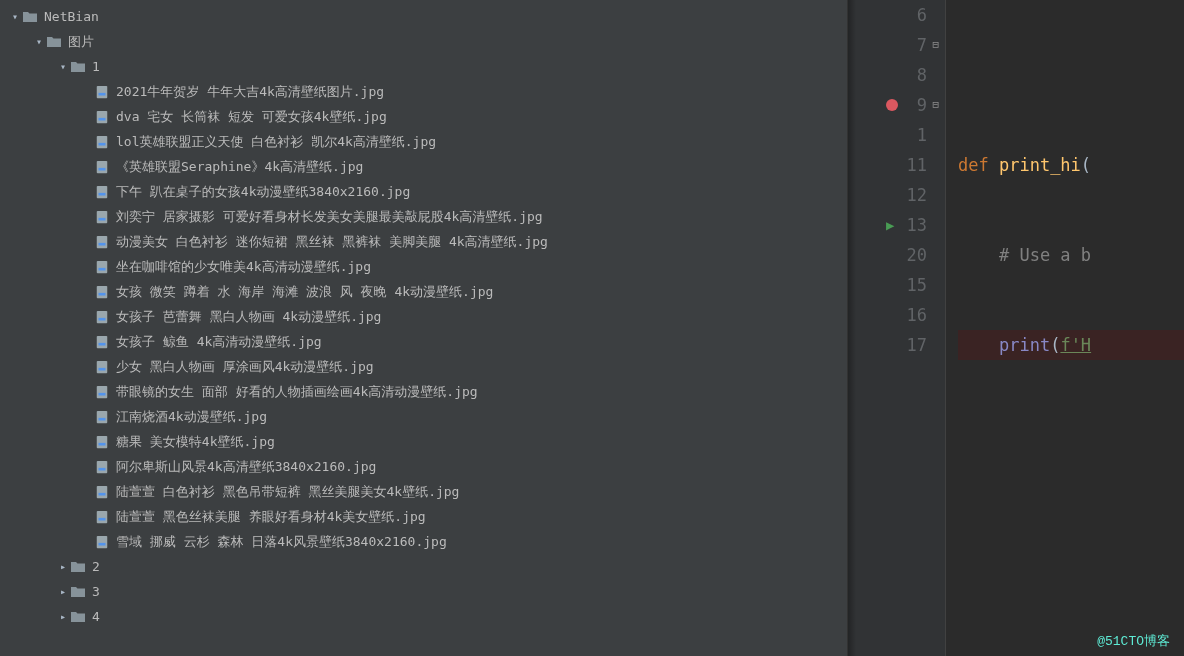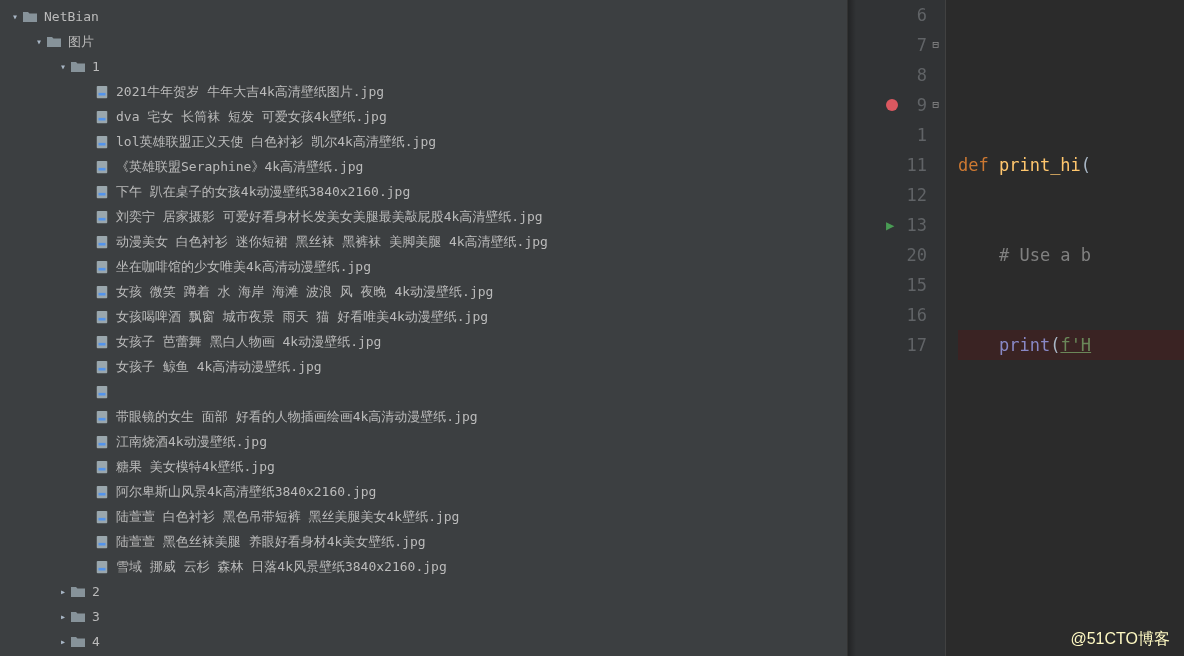--- a/index.html
+++ b/index.html
@@ -106,23 +106,23 @@
 
 .editor-scroll-shadow {
   position:absolute; top:0; left:848px; width:8px; height:100%;
   background: linear-gradient(to right, rgba(0,0,0,0.3), transparent);
   pointer-events:none;
 }
 .watermark {
   position: absolute;
   bottom: 6px;
   right: 14px;
-  color: #fef9c3;
-  font-size: 16px;
-  font-family: Liberation Sans, sans-serif;
+  color: #5eead4;
+  font-size: 13px;
+  font-family: Liberation Mono, monospace;
 }
 </style>
 </head>
 <body>
 
 <div class="container">
   <div class="sidebar">
 
     <div class="tree-row">
       <span class="indent" style="width:0px"></span>
@@ -249,50 +249,41 @@
           <span class="label">女孩 微笑 蹲着 水 海岸 海滩 波浪 风 夜晚 4k动漫壁纸.jpg</span>
         </div>
         <div class="tree-row">
           <span class="indent" style="width:86px"></span>
           <span class="file-icon">
             <svg viewBox="0 0 16 16" width="14" height="14">
               <rect class="fi-page" x="2" y="1" width="12" height="14" rx="1"></rect>
               <rect class="fi-accent" x="4" y="9" width="8" height="3"></rect>
             </svg>
           </span>
-          <span class="label">女孩喝啤酒 飘窗 城市夜景 雨天 猫 好看唯美4k动漫壁纸.jpg</span>
-        </div>
-        <div class="tree-row">
-          <span class="indent" style="width:86px"></span>
-          <span class="file-icon">
-            <svg viewBox="0 0 16 16" width="14" height="14">
-              <rect class="fi-page" x="2" y="1" width="12" height="14" rx="1"></rect>
-              <rect class="fi-accent" x="4" y="9" width="8" height="3"></rect>
-            </svg>
-          </span>
           <span class="label">女孩子 芭蕾舞 黑白人物画 4k动漫壁纸.jpg</span>
         </div>
         <div class="tree-row">
           <span class="indent" style="width:86px"></span>
           <span class="file-icon">
             <svg viewBox="0 0 16 16" width="14" height="14">
               <rect class="fi-page" x="2" y="1" width="12" height="14" rx="1"></rect>
               <rect class="fi-accent" x="4" y="9" width="8" height="3"></rect>
             </svg>
           </span>
           <span class="label">女孩子 鲸鱼 4k高清动漫壁纸.jpg</span>
         </div>
         <div class="tree-row">
           <span class="indent" style="width:86px"></span>
           <span class="file-icon">
             <svg viewBox="0 0 16 16" width="14" height="14">
               <rect class="fi-page" x="2" y="1" width="12" height="14" rx="1"></rect>
               <rect class="fi-accent" x="4" y="9" width="8" height="3"></rect>
             </svg>
           </span>
+          <span class="label">少女 黑白人物画 厚涂画风4k动漫壁纸.jpg</span>
         </div>
         <div class="tree-row">
           <span class="indent" style="width:86px"></span>
           <span class="file-icon">
             <svg viewBox="0 0 16 16" width="14" height="14">
               <rect class="fi-page" x="2" y="1" width="12" height="14" rx="1"></rect>
               <rect class="fi-accent" x="4" y="9" width="8" height="3"></rect>
             </svg>
           </span>
           <span class="label">带眼镜的女生 面部 好看的人物插画绘画4k高清动漫壁纸.jpg</span>

